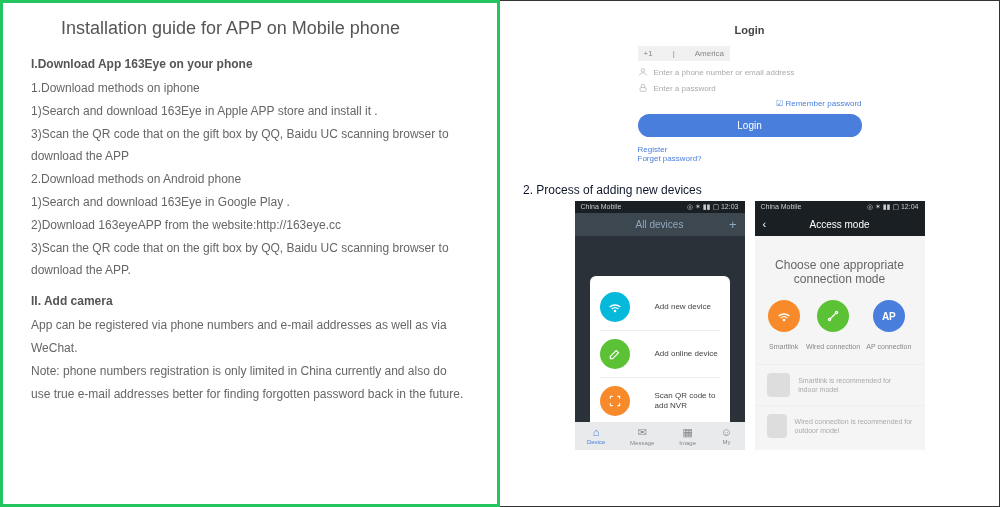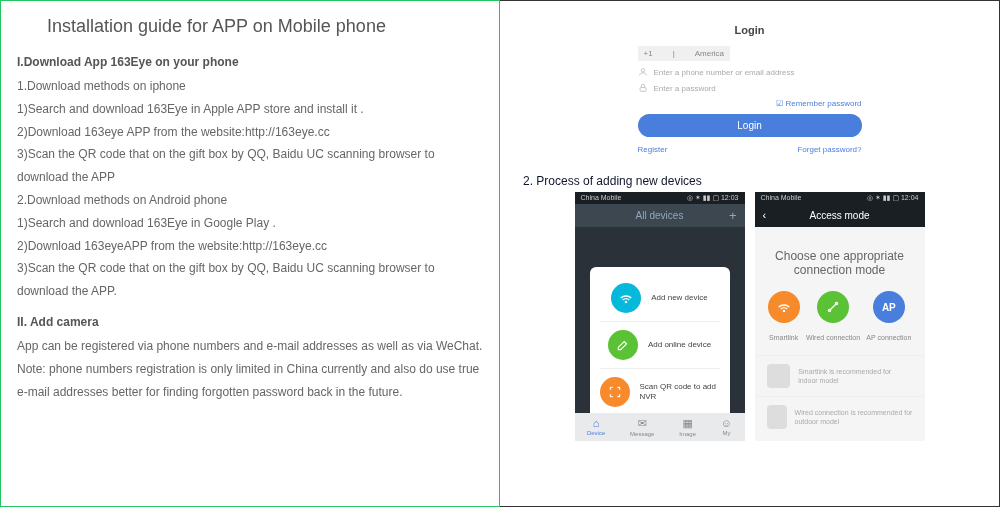--- a/index.html
+++ b/index.html
@@ -5,22 +5,22 @@
   * { box-sizing: border-box; margin: 0; padding: 0; }
   body {
     font-family: Arial, sans-serif;
     background: #fff;
     width: 1000px;
     height: 507px;
     display: flex;
   }
   .left-panel {
     width: 50%;
-    border: 1px solid #22c55e;
-    padding: 15px 16px;
+    border: 3px solid #22c55e;
+    padding: 15px 28px;
     overflow: hidden;
   }
   .right-panel {
     width: 50%;
     border: 1px solid #333;
     border-left: none;
     padding: 10px 15px;
     overflow: hidden;
   }
   .title {
@@ -94,20 +94,21 @@
     padding: 6px;
     border-radius: 12px;
     font-size: 10px;
     margin: 4px 0 8px 0;
   }
   .login-footer {
     display: flex;
     justify-content: space-between;
     font-size: 8px;
     color: #4a7edc;
+    flex-direction: column;
   }
 
   .section-label {
     font-size: 12px;
     color: #0f172a;
     margin: 6px 0 4px 8px;
   }
 
   
   .phones {
@@ -169,24 +170,23 @@
   }
   .modal {
     background: #fff;
     border-radius: 6px;
     margin: 28px 15px 0 15px;
     padding: 8px 10px;
   }
   .modal-row {
     display: flex;
     align-items: center;
-    gap: 10px;
+    gap: 25px;
     padding: 8px 0;
     border-bottom: 1px solid #eee;
-    justify-content: center;
   }
   .modal-row:last-child { border-bottom: none; }
   .circ {
     width: 30px;
     height: 30px;
     min-width: 30px;
     min-height: 30px;
     border-radius: 50%;
     display: flex;
     align-items: center;
@@ -265,21 +265,20 @@
 </style>
 </head>
 <body>
 
 <div class="left-panel">
   <div class="title">Installation guide for APP on Mobile phone</div>
 
   <div class="subhead">I.Download App 163Eye on your phone</div>
   <div class="line">1.Download methods on iphone</div>
   <div class="line">1)Search and download  163Eye in Apple APP store and install it .</div>
-  <div class="line">2)Download 163eye APP from the website:http://163eye.cc</div>
   <div class="line">3)Scan the QR code that on the gift box by QQ, Baidu UC scanning browser to download the APP</div>
   <div class="line">2.Download methods on Android phone</div>
   <div class="line">1)Search and download 163Eye in Google Play .</div>
   <div class="line">2)Download 163eyeAPP from the website:http://163eye.cc</div>
   <div class="line">3)Scan the QR code that on the gift box by QQ, Baidu UC scanning browser to download the APP.</div>
 
   <div class="subhead">II. Add camera</div>
   <div class="line">App can be registered via phone numbers and e-mail addresses as well as via WeChat.</div>
   <div class="line">Note: phone numbers registration is only limited in China currently and also do use true e-mail addresses better for finding forgotten password back in the future.</div>
 </div>

